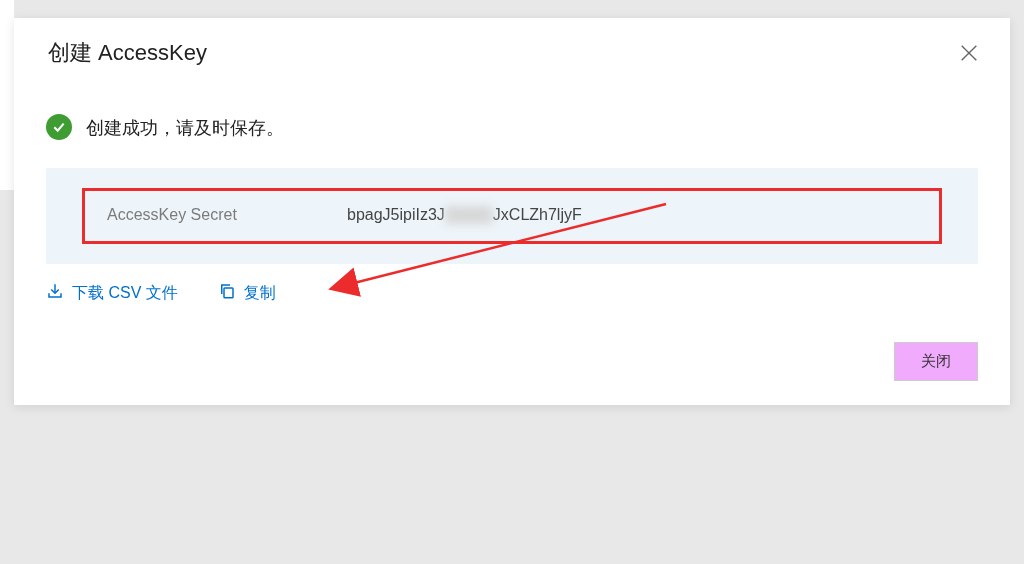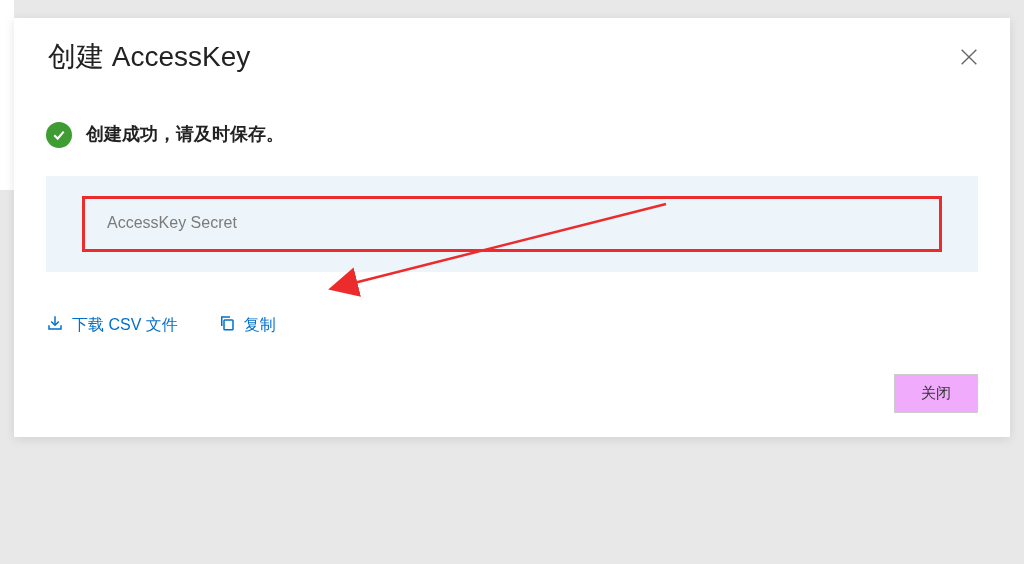--- a/index.html
+++ b/index.html
@@ -32,21 +32,21 @@
       box-shadow: 0 2px 10px rgba(0,0,0,.10);
       padding: 0 0 24px 0;
     }
     .modal-header {
       display: flex;
       align-items: center;
       justify-content: space-between;
       padding: 20px 28px 18px 34px;
     }
     .modal-title {
-      font-size: 28px;
+      font-size: 22px;
       font-weight: 500;
       color: #222;
     }
     .close-x {
       width: 26px; height: 26px;
       cursor: pointer;
       display: flex; align-items: center; justify-content: center;
       color: #666;
     }
     .close-x svg { width: 22px; height: 22px; }
@@ -70,23 +70,22 @@
     .warn-icon svg { width: 14px; height: 14px; }
     .warning-text {
       font-size: 16px;
       color: #222;
       font-weight: 700;
       line-height: 1.9;
     }
     .success-row {
       margin: 28px 32px 0 32px;
       display: flex;
-      align-items: flex-start;
+      align-items: flex-end;
       gap: 14px;
-      font-weight: bold;
     }
     .success-icon {
       width: 26px; height: 26px;
       border-radius: 50%;
       background: #3e9c33;
       display: flex; align-items: center; justify-content: center;
       flex-shrink: 0;
     }
     .success-icon svg { width: 16px; height: 16px; }
     .success-text {
@@ -132,21 +131,20 @@
       display: flex;
       gap: 40px;
     }
     .link-btn {
       display: inline-flex;
       align-items: center;
       gap: 8px;
       color: #0070cc;
       font-size: 16px;
       cursor: pointer;
-      margin-top: 24px;
     }
     .link-btn svg { width: 18px; height: 18px; }
     .footer {
       margin: 38px 32px 0 0;
       display: flex;
       justify-content: flex-end;
     }
     .close-btn {
       border: 1px solid #ccc;
       background: #f0abfc;
@@ -191,20 +189,23 @@
           <polyline points="5,12.5 10,17.5 19,7"></polyline>
         </svg>
     </div>
     <div class="success-text">创建成功，请及时保存。</div>
   </div>
 
   <div class="info-panel">
     <div class="key-box">
       <div class="key-row">
         <div class="key-label">AccessKey Secret</div>
+        <div class="key-value">
+          <span>bpagJ5ipiIz3J</span><span class="blur-patch">xxxxxx</span><span>JxCLZh7ljyF</span>
+        </div>
       </div>
     </div>
   </div>
 
   <div class="actions-row">
     <div class="link-btn">
       <span>
         <svg viewBox="0 0 24 24" fill="none" stroke="#0070cc" stroke-width="2">
           <path d="M12 3 L12 14"></path>
             <path d="M7 10 L12 15 L17 10"></path>

